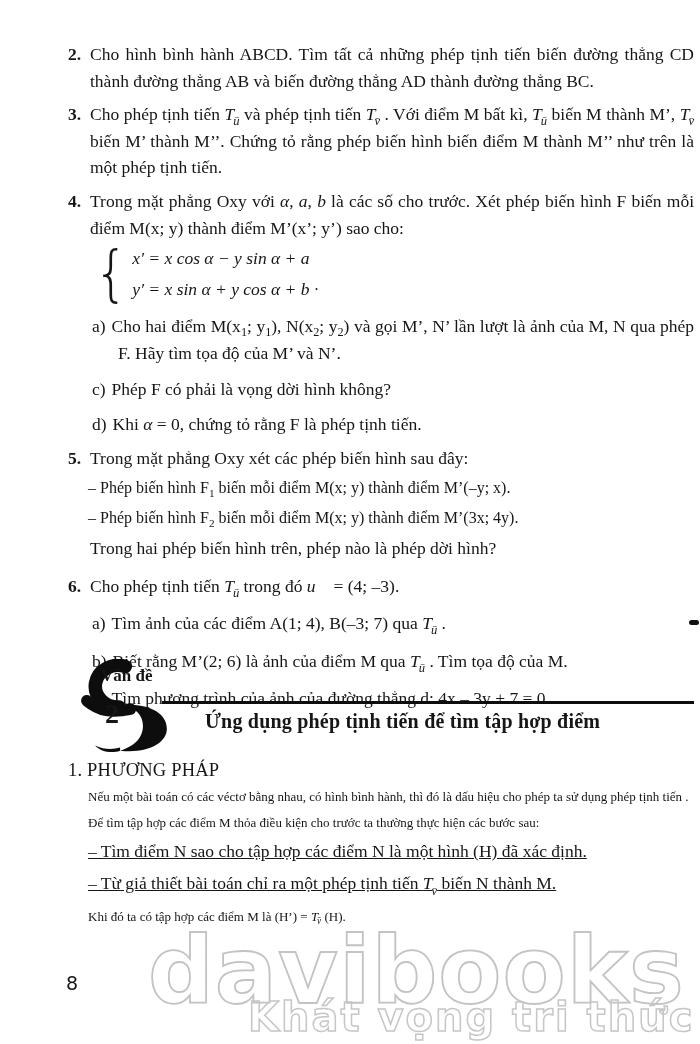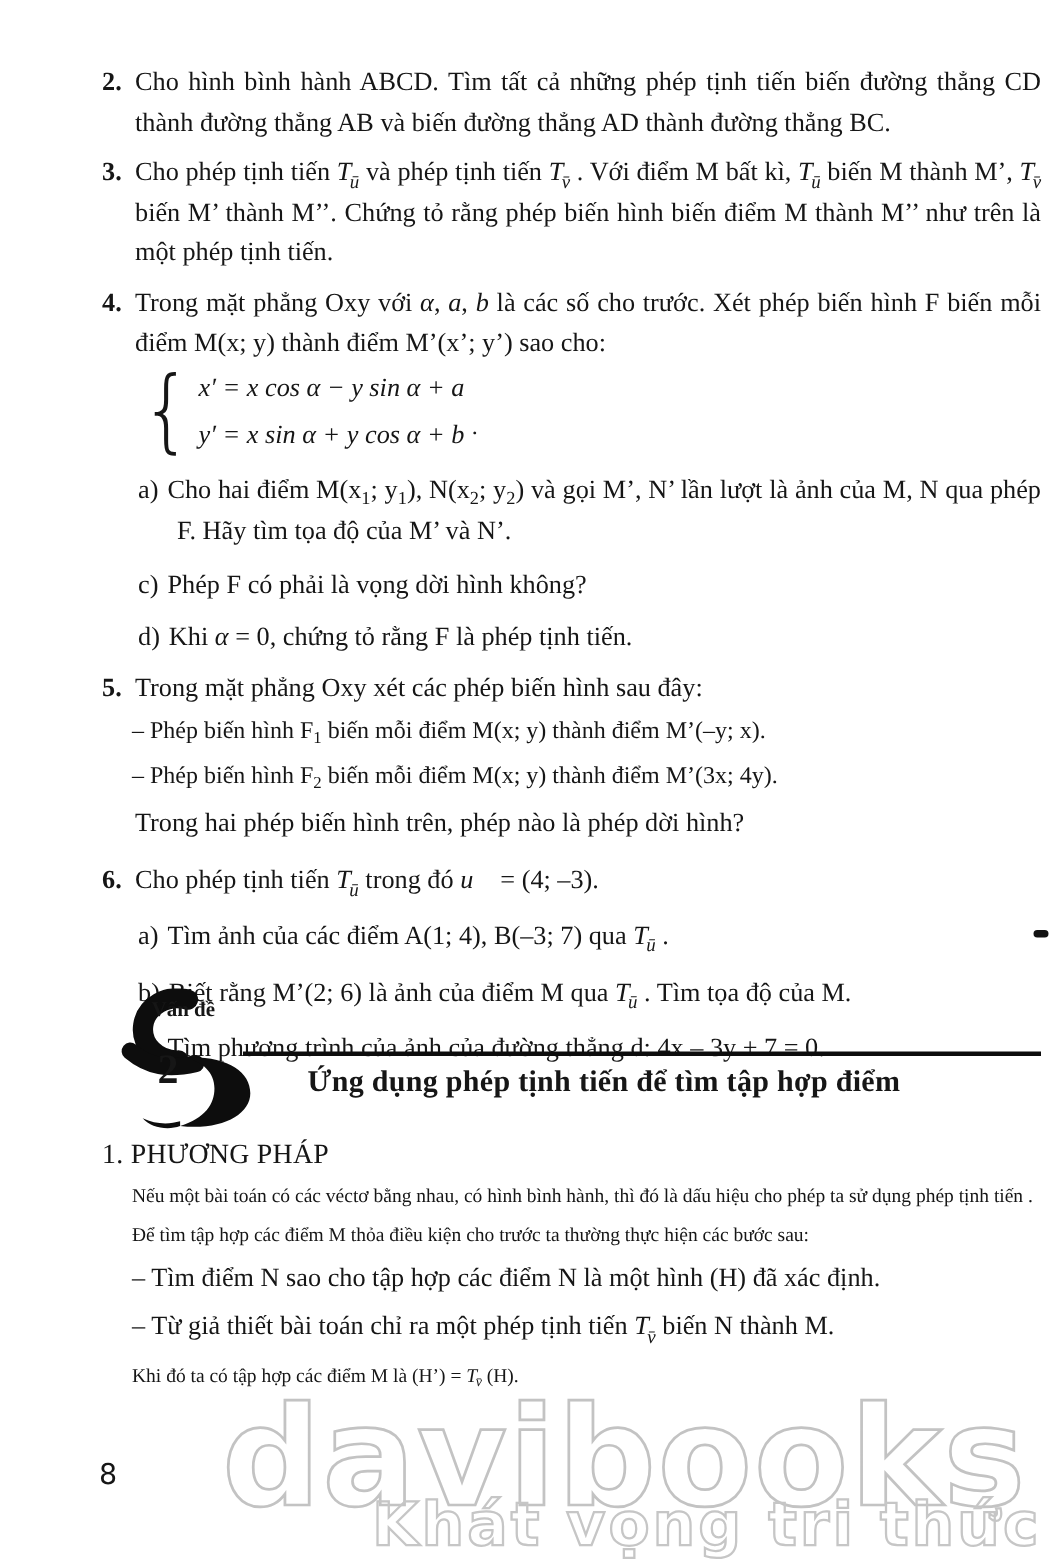--- a/index.html
+++ b/index.html
@@ -30,30 +30,30 @@
   .formula{display:flex;align-items:center;margin:2px 0 4px 26px;}
   .brace{font-family:"DejaVu Sans","Liberation Sans",sans-serif;
          font-size:54px;font-weight:300;transform:scaleY(1.12);line-height:1;
          margin-right:4px;color:#161616;}
   .flines{display:flex;flex-direction:column;font-size:17.5px;line-height:1.75;}
   .fperiod{align-self:flex-end;transform:translateY(-10px);margin-left:5px;}
 
   
   .vande{position:absolute;left:0;top:656px;width:700px;height:102px;z-index:2;}
   .vande svg{position:absolute;left:66px;top:3px;}
-  .vande .vlabel{position:absolute;left:101px;top:10px;font-size:14px;font-weight:bold;}
+  .vande .vlabel{position:absolute;left:101px;top:10px;font-size:17px;font-weight:bold;}
   .vande .vnum{position:absolute;left:105px;top:42px;font-size:28px;font-weight:bold;}
   .vande .vrule{position:absolute;left:162px;top:45px;width:532px;height:3px;background:#0d0d0d;}
   .vande .vtitle{position:absolute;left:205px;top:54px;font-size:20px;font-weight:bold;letter-spacing:0.2px;}
 
   
   .method{position:absolute;left:68px;top:760px;width:626px;z-index:2;}
   .mheading{font-size:18.5px;font-weight:normal;letter-spacing:0.2px;}
   .mpara{margin-top:6px;text-indent:20px;text-align:justify;font-size:13px;line-height:1.5;}
-  .mdash{margin-top:6px;margin-left:20px;font-size:17.5px;line-height:1.5;}
+  .mdash{margin-top:6px;margin-left:20px;font-size:17.5px;line-height:1.5;text-decoration:underline;}
   .mlast{margin-top:10px;}
 
   
   .pagenum{position:absolute;left:66px;top:972px;font-size:19px;z-index:2;
            font-family:"DejaVu Sans","Liberation Sans",sans-serif;}
   .wm1{position:absolute;left:148px;top:918px;z-index:1;
        font-family:"DejaVu Sans","Liberation Sans",sans-serif;
        font-size:92px;font-weight:600;letter-spacing:1px;
        color:rgba(0,0,0,0);-webkit-text-stroke:1.8px #c3c3c3;}
   .wm2{position:absolute;left:248px;top:994px;z-index:1;

